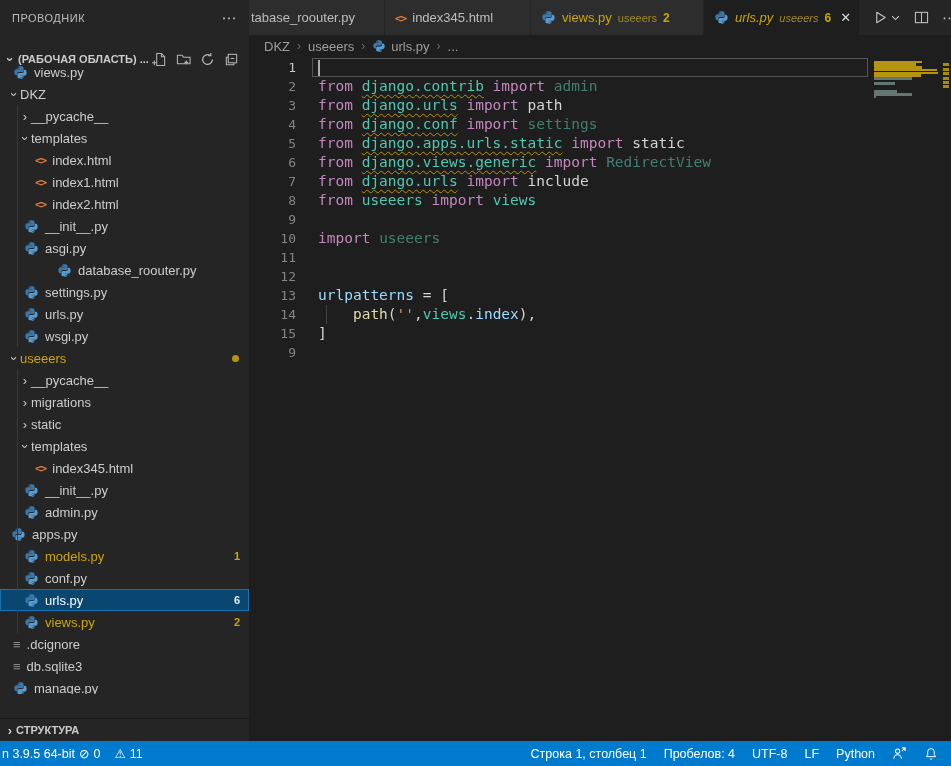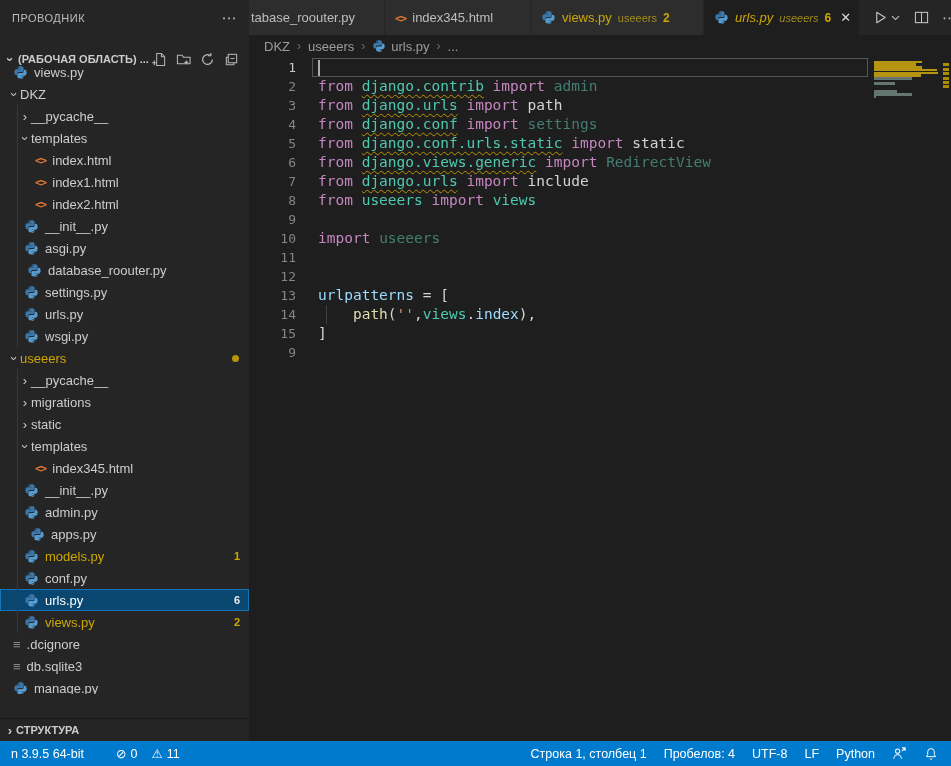--- a/index.html
+++ b/index.html
@@ -63,21 +63,21 @@
   .sq{text-decoration-line:underline;text-decoration-style:wavy;text-decoration-color:#b89500;text-decoration-thickness:1px;text-underline-offset:3px;}
 
   
   .minimap{position:absolute;left:623px;top:0;width:69px;height:130px;}
   .mrow{position:absolute;left:2px;height:2.7px;}
   .ruler{position:absolute;left:692px;top:0;width:10px;height:100%;}
   .rtick{position:absolute;left:2px;width:6px;height:3px;background:#ab8b00;}
 
   
   .statusbar{position:absolute;left:0;right:0;bottom:0;height:25px;background:#007acc;color:#ffffff;display:flex;align-items:center;font-size:12.5px;}
-  .sb-left{display:flex;gap:32px;padding-left:11px;align-items:flex-end;white-space:nowrap;}
+  .sb-left{display:flex;gap:4px;padding-left:2px;align-items:flex-end;white-space:nowrap;}
   .sb-right{margin-left:auto;display:flex;gap:17px;align-items:center;padding-right:13px;white-space:nowrap;}
   .sb-item{cursor:pointer;display:flex;align-items:center;gap:5px;}
   .probgrp{display:flex;align-items:center;gap:4px;cursor:pointer;}
   .probgrp .gap{width:6px;}
 </style>
 </head>
 <body>
 
 <div class="app">
 
@@ -168,21 +168,21 @@
         </div>
         <div class="trow" style="padding-left: 19px;">
           <span class="ico" style="margin-left: 5px;">
             <svg width="15" height="15" viewBox="0 0 32 32">
  <path fill="#3b77a8" d="M15.9 2.6c-6.4 0-6 2.8-6 2.8v2.9h6.1v.9H7.4S3 8.6 3 15.4c0 6.7 3.8 6.5 3.8 6.5h2.3v-3s-.1-3.8 3.7-3.8h6.1s3.6.1 3.6-3.5V5.5s.5-2.9-6.6-2.9zm-3.4 1.9a1.1 1.1 0 1 1 0 2.2 1.1 1.1 0 0 1 0-2.2z"></path>
  <path fill="#569cd1" d="M16.1 29.4c6.4 0 6-2.8 6-2.8v-2.9H16v-.9h8.6s4.4.6 4.4-6.2c0-6.7-3.8-6.5-3.8-6.5h-2.3v3s.1 3.8-3.7 3.8h-6.1s-3.6-.1-3.6 3.5v5.1s-.5 2.9 6.6 2.9zm3.4-1.9a1.1 1.1 0 1 1 0-2.2 1.1 1.1 0 0 1 0 2.2z"></path>
             </svg>
           </span>
           <span class="lbl">asgi.py</span>
         </div>
-        <div class="trow" style="padding-left: 22px;">
+        <div class="trow" style="padding-left: 37px; margin-left: 15px;">
           <span class="ico" style="margin-left: 5px;">
             <svg width="15" height="15" viewBox="0 0 32 32">
  <path fill="#3b77a8" d="M15.9 2.6c-6.4 0-6 2.8-6 2.8v2.9h6.1v.9H7.4S3 8.6 3 15.4c0 6.7 3.8 6.5 3.8 6.5h2.3v-3s-.1-3.8 3.7-3.8h6.1s3.6.1 3.6-3.5V5.5s.5-2.9-6.6-2.9zm-3.4 1.9a1.1 1.1 0 1 1 0 2.2 1.1 1.1 0 0 1 0-2.2z"></path>
  <path fill="#569cd1" d="M16.1 29.4c6.4 0 6-2.8 6-2.8v-2.9H16v-.9h8.6s4.4.6 4.4-6.2c0-6.7-3.8-6.5-3.8-6.5h-2.3v3s.1 3.8-3.7 3.8h-6.1s-3.6-.1-3.6 3.5v5.1s-.5 2.9 6.6 2.9zm3.4-1.9a1.1 1.1 0 1 1 0-2.2 1.1 1.1 0 0 1 0 2.2z"></path>
             </svg>
           </span>
           <span class="lbl">database_roouter.py</span>
         </div>
         <div class="trow" style="padding-left: 19px;">
           <span class="ico" style="margin-left: 5px;">
@@ -249,21 +249,21 @@
         </div>
         <div class="trow" style="padding-left: 19px;">
           <span class="ico" style="margin-left: 5px;">
             <svg width="15" height="15" viewBox="0 0 32 32">
  <path fill="#3b77a8" d="M15.9 2.6c-6.4 0-6 2.8-6 2.8v2.9h6.1v.9H7.4S3 8.6 3 15.4c0 6.7 3.8 6.5 3.8 6.5h2.3v-3s-.1-3.8 3.7-3.8h6.1s3.6.1 3.6-3.5V5.5s.5-2.9-6.6-2.9zm-3.4 1.9a1.1 1.1 0 1 1 0 2.2 1.1 1.1 0 0 1 0-2.2z"></path>
  <path fill="#569cd1" d="M16.1 29.4c6.4 0 6-2.8 6-2.8v-2.9H16v-.9h8.6s4.4.6 4.4-6.2c0-6.7-3.8-6.5-3.8-6.5h-2.3v3s.1 3.8-3.7 3.8h-6.1s-3.6-.1-3.6 3.5v5.1s-.5 2.9 6.6 2.9zm3.4-1.9a1.1 1.1 0 1 1 0-2.2 1.1 1.1 0 0 1 0 2.2z"></path>
             </svg>
           </span>
           <span class="lbl">admin.py</span>
         </div>
-        <div class="trow" style="padding-left: 25px;">
+        <div class="trow" style="padding-left: 6px;">
           <span class="ico" style="margin-left: 5px;">
             <svg width="15" height="15" viewBox="0 0 32 32">
  <path fill="#3b77a8" d="M15.9 2.6c-6.4 0-6 2.8-6 2.8v2.9h6.1v.9H7.4S3 8.6 3 15.4c0 6.7 3.8 6.5 3.8 6.5h2.3v-3s-.1-3.8 3.7-3.8h6.1s3.6.1 3.6-3.5V5.5s.5-2.9-6.6-2.9zm-3.4 1.9a1.1 1.1 0 1 1 0 2.2 1.1 1.1 0 0 1 0-2.2z"></path>
  <path fill="#569cd1" d="M16.1 29.4c6.4 0 6-2.8 6-2.8v-2.9H16v-.9h8.6s4.4.6 4.4-6.2c0-6.7-3.8-6.5-3.8-6.5h-2.3v3s.1 3.8-3.7 3.8h-6.1s-3.6-.1-3.6 3.5v5.1s-.5 2.9 6.6 2.9zm3.4-1.9a1.1 1.1 0 1 1 0-2.2 1.1 1.1 0 0 1 0 2.2z"></path>
             </svg>
           </span>
           <span class="lbl">apps.py</span>
         </div>
         <div class="trow gold" style="padding-left: 19px;">
           <span class="ico" style="margin-left: 5px;">
@@ -411,21 +411,21 @@
           <span>...</span>
         </span>
       </div>
     <div class="codewrap" id="codewrap">
         <div class="curbox" style="top: 1px;"></div>
         <div class="cursor" style="top: 1px;"></div>
         <div class="cline" style="top: 1px;"><span class="lnum cur">1</span><span class="ltext"></span></div>
         <div class="cline" style="top: 20px;"><span class="lnum">2</span><span class="ltext"><span class="k">from</span><span class="p"> </span><span class="m sq">django.contrib</span><span class="p"> </span><span class="k">import</span><span class="p"> </span><span class="d">admin</span></span></div>
         <div class="cline" style="top: 39px;"><span class="lnum">3</span><span class="ltext"><span class="k">from</span><span class="p"> </span><span class="m sq">django.urls</span><span class="p"> </span><span class="k">import</span><span class="p"> </span><span class="p">path</span></span></div>
         <div class="cline" style="top: 58px;"><span class="lnum">4</span><span class="ltext"><span class="k">from</span><span class="p"> </span><span class="m sq">django.conf</span><span class="p"> </span><span class="k">import</span><span class="p"> </span><span class="d">settings</span></span></div>
-        <div class="cline" style="top: 77px;"><span class="lnum">5</span><span class="ltext"><span class="k">from</span><span class="p"> </span><span class="m sq">django.conf.urls.static</span><span class="p"> </span><span class="k">import</span><span class="p"> </span><span class="p">static</span></span></div>
+        <div class="cline" style="top: 77px;"><span class="lnum">5</span><span class="ltext"><span class="k">from</span><span class="p"> </span><span class="m sq">django.apps.urls.static</span><span class="p"> </span><span class="k">import</span><span class="p"> </span><span class="p">static</span></span></div>
         <div class="cline" style="top: 96px;"><span class="lnum">6</span><span class="ltext"><span class="k">from</span><span class="p"> </span><span class="m sq">django.views.generic</span><span class="p"> </span><span class="k">import</span><span class="p"> </span><span class="d">RedirectView</span></span></div>
         <div class="cline" style="top: 115px;"><span class="lnum">7</span><span class="ltext"><span class="k">from</span><span class="p"> </span><span class="m sq">django.urls</span><span class="p"> </span><span class="k">import</span><span class="p"> </span><span class="p">include</span></span></div>
         <div class="cline" style="top: 134px;"><span class="lnum">8</span><span class="ltext"><span class="k">from</span><span class="p"> </span><span class="m">useeers</span><span class="p"> </span><span class="k">import</span><span class="p"> </span><span class="m">views</span></span></div>
         <div class="cline" style="top: 153px;"><span class="lnum">9</span><span class="ltext"></span></div>
         <div class="cline" style="top: 172px;"><span class="lnum">10</span><span class="ltext"><span class="k">import</span><span class="p"> </span><span class="d">useeers</span></span></div>
         <div class="cline" style="top: 191px;"><span class="lnum">11</span><span class="ltext"></span></div>
         <div class="cline" style="top: 210px;"><span class="lnum">12</span><span class="ltext"></span></div>
         <div class="cline" style="top: 229px;"><span class="lnum">13</span><span class="ltext"><span class="v">urlpatterns</span><span class="p"> = [</span></span></div>
         <div class="cline" style="top: 248px;"><span class="lnum">14</span><span class="ltext"><span class="p">    </span><span class="f">path</span><span class="p">(</span><span class="s">''</span><span class="p">,</span><span class="m">views</span><span class="p">.</span><span class="v">index</span><span class="p">),</span></span></div>
         <div class="cline" style="top: 267px;"><span class="lnum">15</span><span class="ltext"><span class="p">]</span></span></div>

